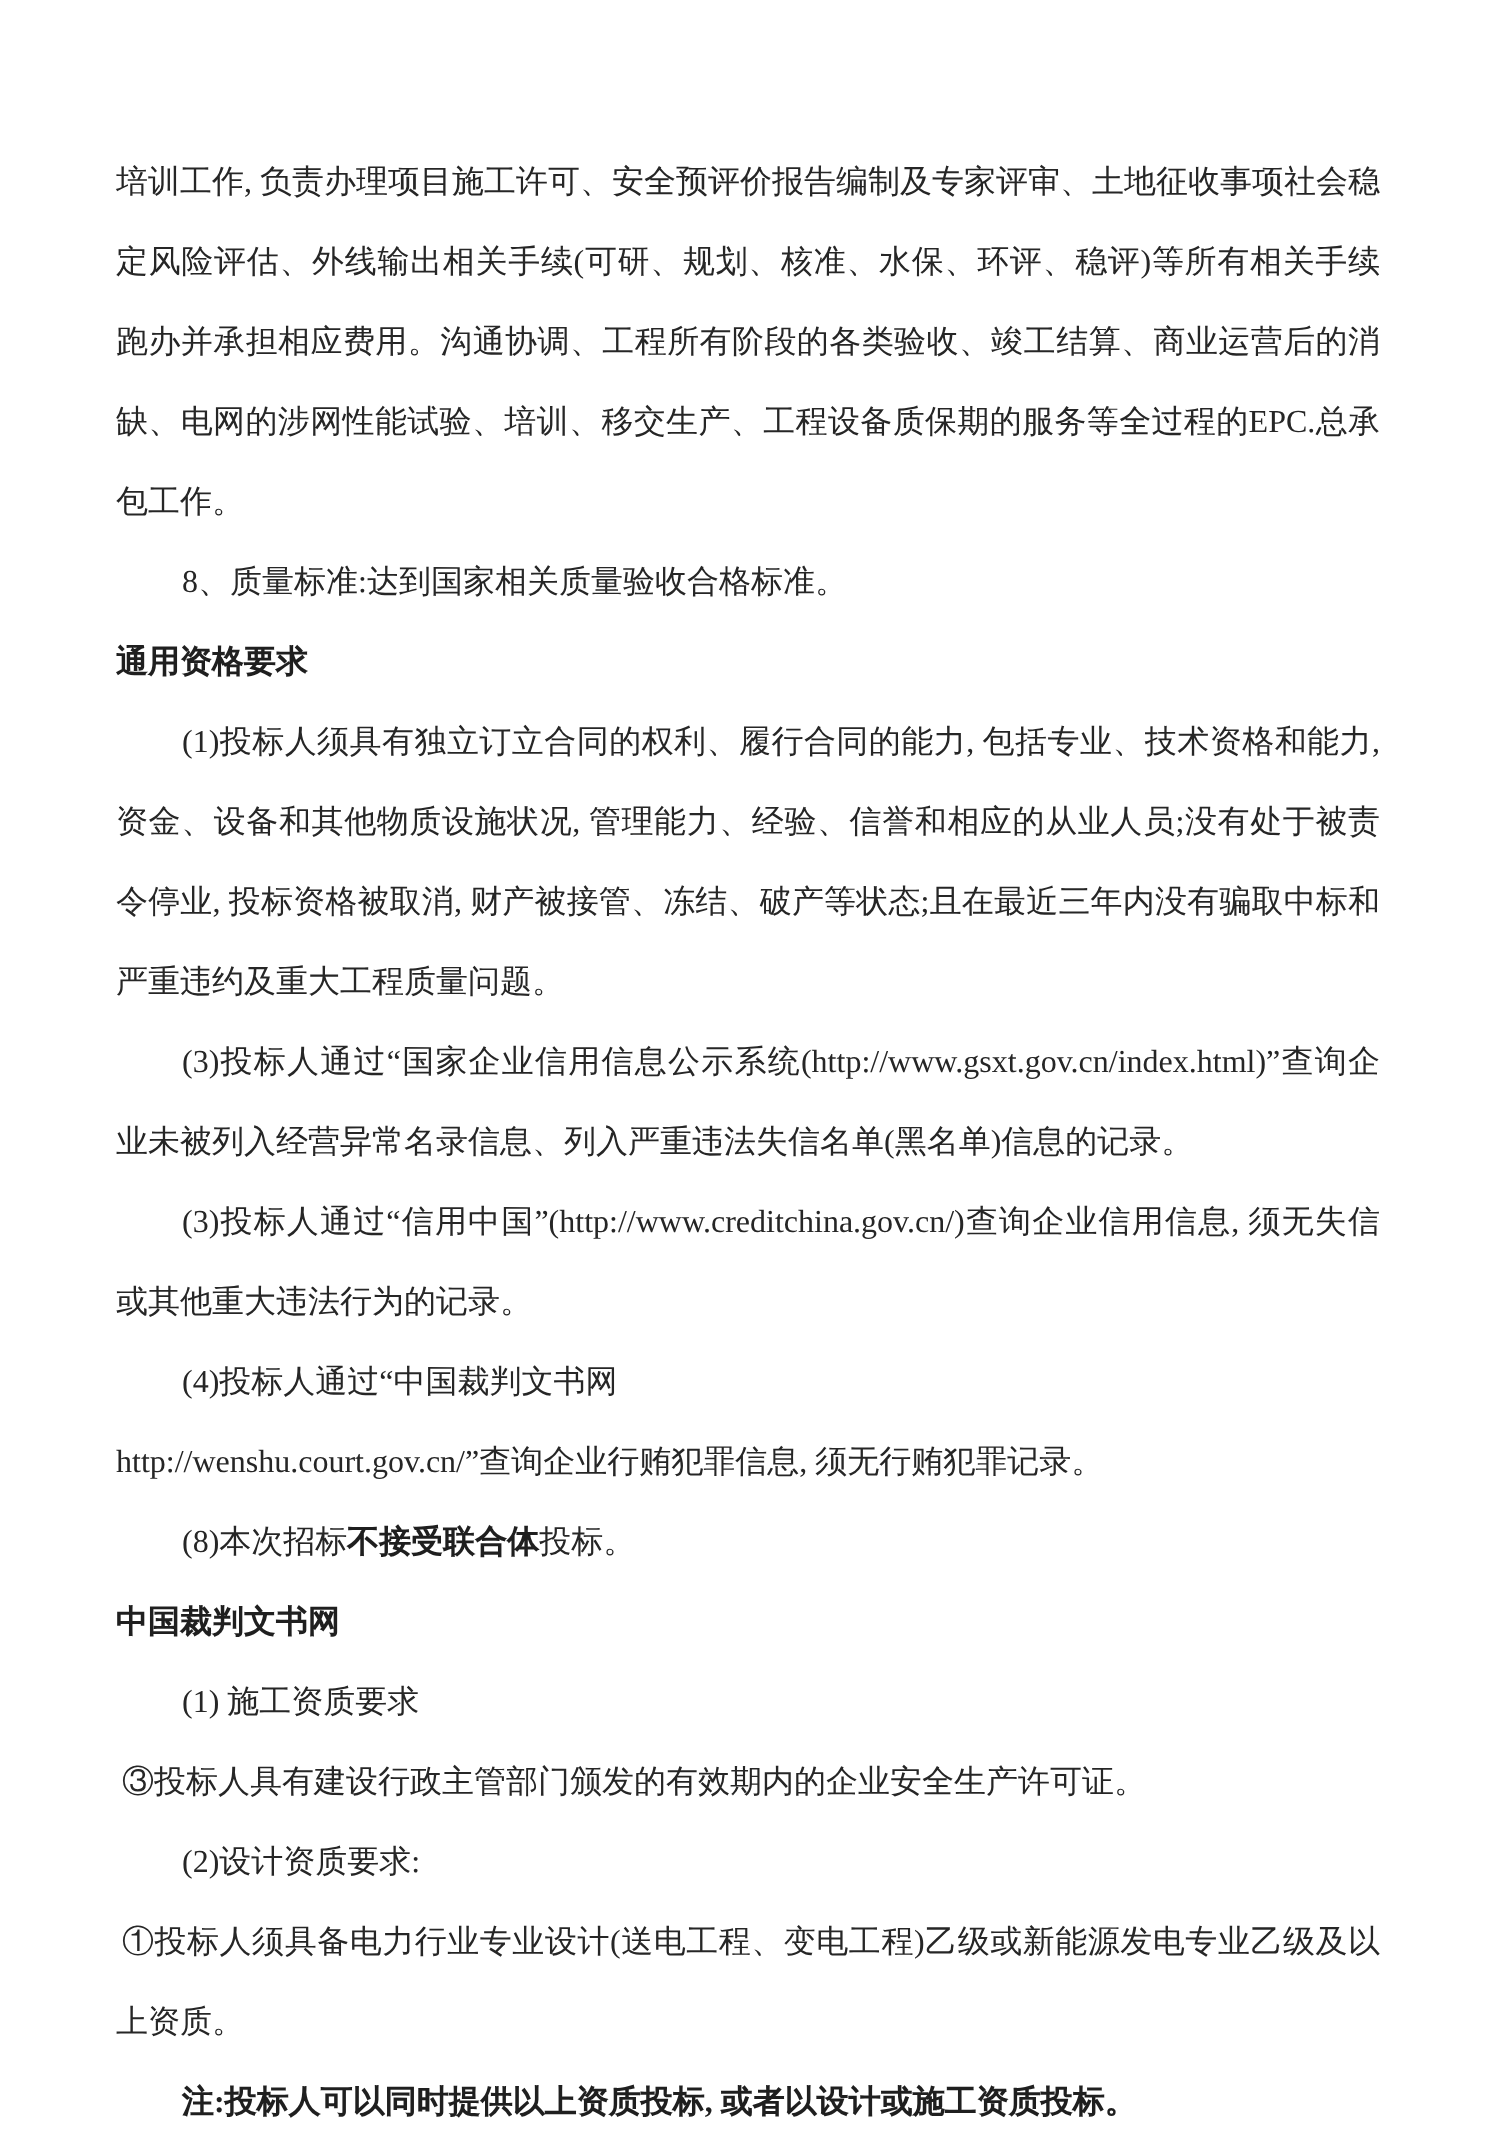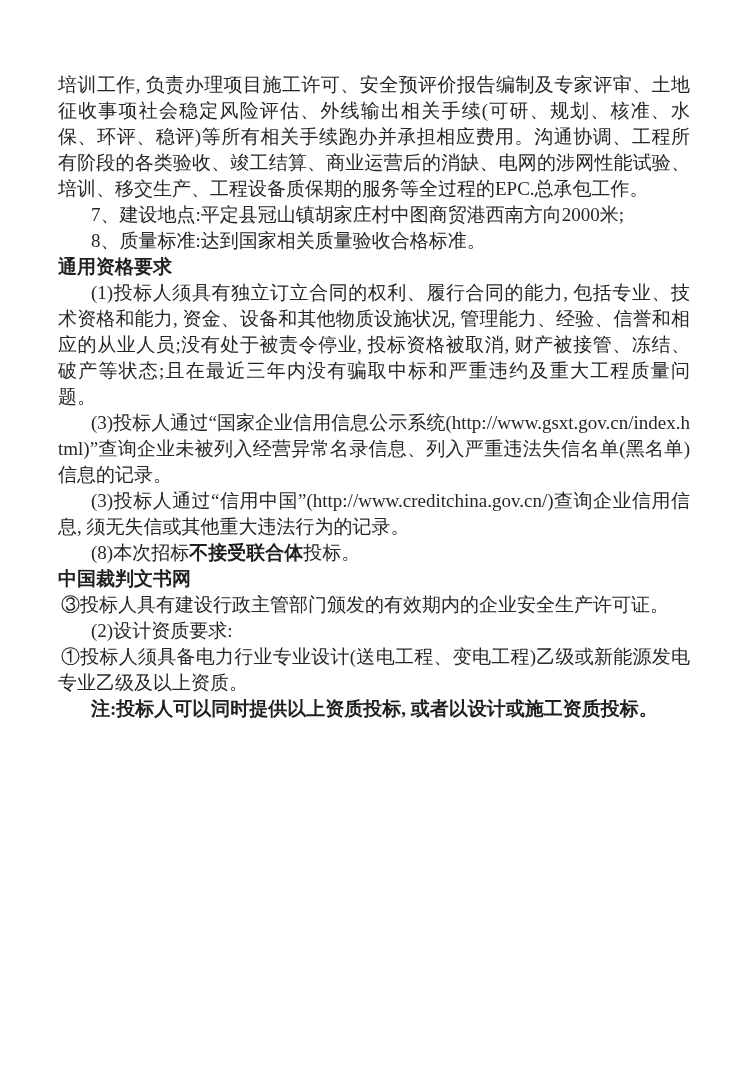--- a/index.html
+++ b/index.html
@@ -15,47 +15,49 @@
   }
   .page {
     box-sizing: border-box;
     width: 752px;
     height: 1072px;
     background: #ffffff;
     padding: 72px 62px 0 58px;
   }
   .doc {
     color: #262626;
-    font-size: 19px;
-    line-height: 26px;
+    font-size: 16px;
+    line-height: 40px;
     text-align: justify;
   }
   .para {
     margin: 0;
     padding: 0;
     white-space: pre-wrap;
     word-break: break-all;
   }
   .indent2 { text-indent: 33px; }
   .indent05 { text-indent: 3px; }
   .heading { font-weight: bold; color: #1f1f1f; }
   .b { font-weight: bold; color: #1f1f1f; }
 </style>
 </head>
 <body>
 
 <div class="page">
   <div class="doc" id="doc">
       <p class="para"><span>培训工作, 负责办理项目施工许可、安全预评价报告编制及专家评审、土地征收事项社会稳定风险评估、外线输出相关手续(可研、规划、核准、水保、环评、稳评)等所有相关手续跑办并承担相应费用。沟通协调、工程所有阶段的各类验收、竣工结算、商业运营后的消缺、电网的涉网性能试验、培训、移交生产、工程设备质保期的服务等全过程的EPC.总承包工作。</span></p>
-      <p class="para indent2"><span>7、建设地点:平定县冠山镇胡家庄村中图商贸港西南方向2000米;</span></p>
       <p class="para indent2"><span>8、质量标准:达到国家相关质量验收合格标准。</span></p>
       <p class="para heading"><span class="b">通用资格要求</span></p>
       <p class="para indent2"><span>(1)投标人须具有独立订立合同的权利、履行合同的能力, 包括专业、技术资格和能力, 资金、设备和其他物质设施状况, 管理能力、经验、信誉和相应的从业人员;没有处于被责令停业, 投标资格被取消, 财产被接管、冻结、破产等状态;且在最近三年内没有骗取中标和严重违约及重大工程质量问题。</span></p>
       <p class="para indent2"><span>(3)投标人通过“国家企业信用信息公示系统(http://www.gsxt.gov.cn/index.html)”查询企业未被列入经营异常名录信息、列入严重违法失信名单(黑名单)信息的记录。</span></p>
       <p class="para indent2"><span>(3)投标人通过“信用中国”(http://www.creditchina.gov.cn/)查询企业信用信息, 须无失信或其他重大违法行为的记录。</span></p>
+      <p class="para indent2"><span>(4)投标人通过“中国裁判文书网
+http://wenshu.court.gov.cn/”查询企业行贿犯罪信息, 须无行贿犯罪记录。</span></p>
       <p class="para indent2"><span>(8)本次招标</span><span class="b">不接受联合体</span><span>投标。</span></p>
       <p class="para heading"><span class="b">中国裁判文书网</span></p>
+      <p class="para indent2"><span>(1) 施工资质要求</span></p>
       <p class="para indent05"><span>③投标人具有建设行政主管部门颁发的有效期内的企业安全生产许可证。</span></p>
       <p class="para indent2"><span>(2)设计资质要求:</span></p>
       <p class="para indent05"><span>①投标人须具备电力行业专业设计(送电工程、变电工程)乙级或新能源发电专业乙级及以上资质。</span></p>
       <p class="para indent2"><span class="b">注:投标人可以同时提供以上资质投标, 或者以设计或施工资质投标。</span></p>
     </div>
 </div>
 
 </body></html>

